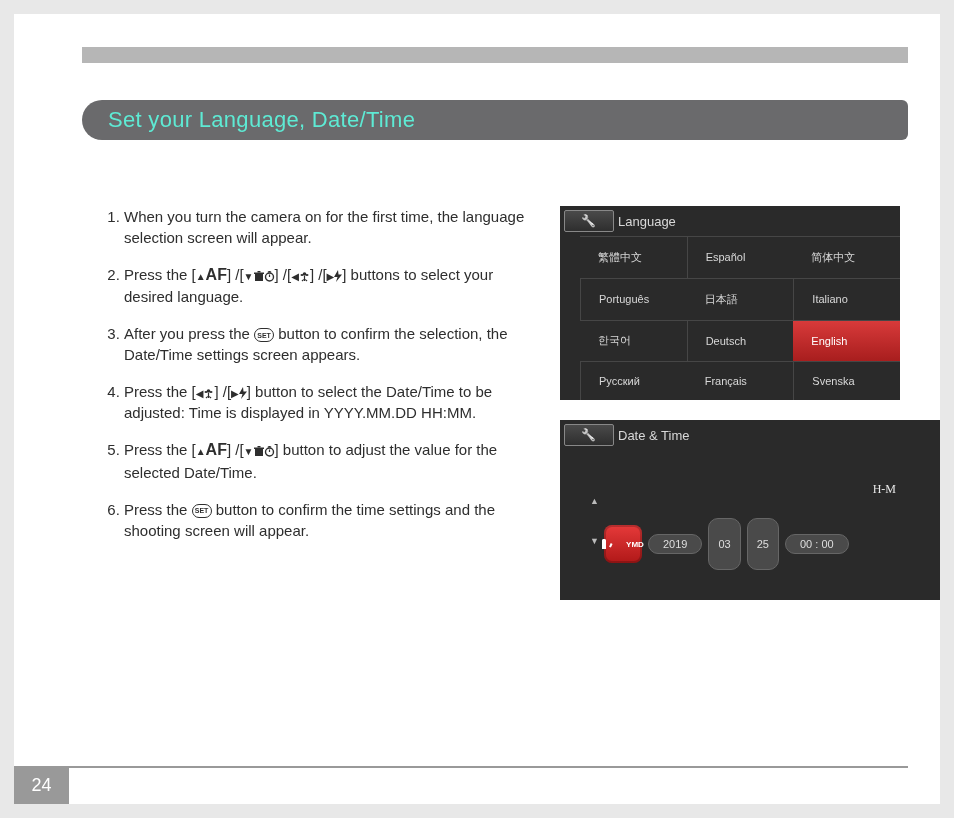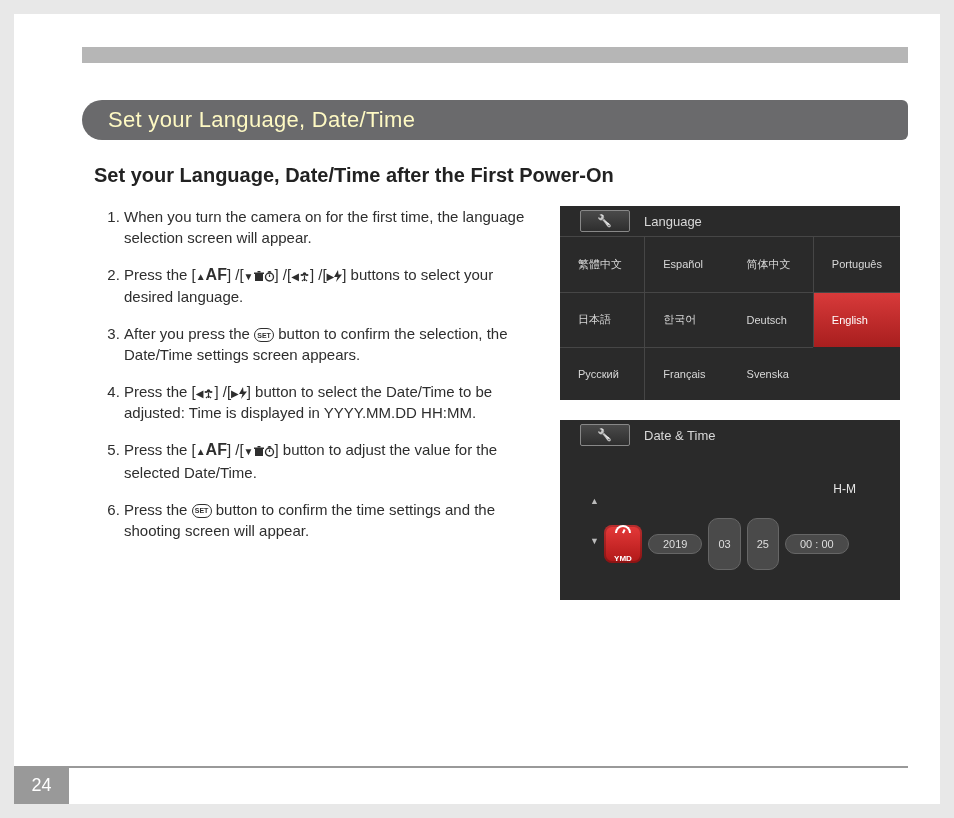--- a/index.html
+++ b/index.html
@@ -24,21 +24,21 @@
   }
   .title-band {
     position: absolute;
     top: 86px; left: 68px; right: 32px;
     height: 40px;
     background: #6a6a6c;
     border-radius: 20px 6px 6px 20px;
     display: flex;
     align-items: center;
     padding-left: 26px;
-    color: #fef9c3;
+    color: #5eead4;
     font-size: 22px;
     font-weight: 300;
     letter-spacing: 0.3px;
   }
   .subheading {
     position: absolute;
     top: 150px; left: 80px; right: 32px;
     font-size: 20px;
     font-weight: 800;
     color: #222;
@@ -77,73 +77,74 @@
     position: absolute;
     background: #2a2a2a;
     color: #d8d8d8;
     font-size: 12px;
   }
   .screen-lang { top: 192px; left: 546px; width: 340px; height: 194px; }
   .screen-header {
     height: 30px;
     display: flex;
     align-items: center;
-    gap: 14px;
-    padding: 0 20px;
+    gap: 4px;
+    padding: 0 4px;
   }
   .wrench-tab {
     width: 50px; height: 22px;
     border: 1px solid #888;
     border-radius: 2px;
     background: linear-gradient(#4a4a4a,#2e2e2e);
     display: flex; align-items: center; justify-content: center;
     font-size: 12px;
   }
   .wrench-tab::before { content: "🔧"; font-size: 12px; filter: grayscale(1) brightness(1.2); }
   .screen-title { color: #d8d8d8; font-size: 13px; }
   .lang-grid {
     display: grid;
-    grid-template-columns: 1fr 1fr 1fr 1fr;
+    grid-template-columns: 1fr 1fr 1fr;
     height: calc(100% - 30px);
+    margin-left: 20px;
   }
   .lang-cell {
     border-top: 1px solid #464646;
     padding: 6px 18px;
     display: flex; align-items: center;
     font-size: 11px;
   }
   .lang-cell:nth-child(2n) { border-left: 1px solid #464646; }
   .lang-selected {
     background: linear-gradient(#d83a3a,#a81e1e);
     color: #fff;
   }
   
-  .screen-dt { top: 406px; left: 546px; width: 340px; height: 180px; }
+  .screen-dt { top: 406px; left: 546px; width: 380px; height: 180px; }
   .hm-label {
     position: absolute;
     top: 62px; right: 44px;
-    font-size: 12px; color: #e6e6e6;
+    font-size: 12px; color: #e6e6e6; font-family: Liberation Serif, serif;
   }
   .dt-row {
     position: absolute;
     top: 98px; left: 18px; right: 18px;
     display: flex; align-items: center; gap: 6px;
   }
   .arrow-col {
     display: flex; flex-direction: column; align-items: center;
     gap: 30px;
     position: absolute; left: 30px; top: 76px;
     font-size: 9px; color: #bbb;
   }
   .ymd-badge {
     width: 38px; height: 38px;
     background: linear-gradient(#e63a3a,#b01818);
     border-radius: 8px;
     margin-left: 26px;
-    display: flex; flex-direction: column;
+    display: flex; flex-direction: row;
     align-items: center; justify-content: center;
     box-shadow: 0 0 0 2px rgba(0,0,0,.2) inset;
     position: relative;
     gap: 20px;
   }
   .ymd-badge .clock {
     width: 16px; height: 10px;
     border: 2px solid #fff;
     border-bottom: none;
     border-radius: 10px 10px 0 0;
@@ -183,21 +184,20 @@
 </head>
 <body>
 
 <div class="page">
   <div class="top-bar"></div>
 
   <div class="title-band">
     <span>Set your Language, Date/Time</span>
   </div>
 
-  <div class="subheading">Set your Language, Date/Time after the First Power-On</div>
 
   <ol class="steps">
     <li>When you turn the camera on for the first time, the language selection screen will appear.</li>
     <li>
       <span>Press the [</span><span class="glyph-up"></span><span class="af">AF</span><span>] /[</span><span class="glyph-down"></span><svg class="trash-icon" width="10" height="11" viewBox="0 0 10 11">
           <rect x="1" y="3" width="8" height="7" fill="#2e2e2e"></rect>
           <rect x="0" y="1.5" width="10" height="1.5" fill="#2e2e2e"></rect>
           <rect x="3.5" y="0" width="3" height="1.5" fill="#2e2e2e"></rect>
         </svg><svg class="timer-icon" width="11" height="11" viewBox="0 0 11 11">
           <circle cx="5.5" cy="6" r="4" fill="none" stroke="#2e2e2e" stroke-width="1.4"></circle>
@@ -245,20 +245,21 @@
     <div class="screen-header">
       <div class="wrench-tab"></div>
       <div class="screen-title">Language</div>
     </div>
     <div class="lang-grid" id="lang-grid">
         <div class="lang-cell">繁體中文</div>
         <div class="lang-cell">Español</div>
         <div class="lang-cell">简体中文</div>
         <div class="lang-cell">Português</div>
         <div class="lang-cell">日本語</div>
+        <div class="lang-cell">Italiano</div>
         <div class="lang-cell">한국어</div>
         <div class="lang-cell">Deutsch</div>
         <div class="lang-cell lang-selected">English</div>
         <div class="lang-cell">Русский</div>
         <div class="lang-cell">Français</div>
         <div class="lang-cell">Svenska</div>
       </div>
   </div>
 
   <div class="screen screen-dt">

